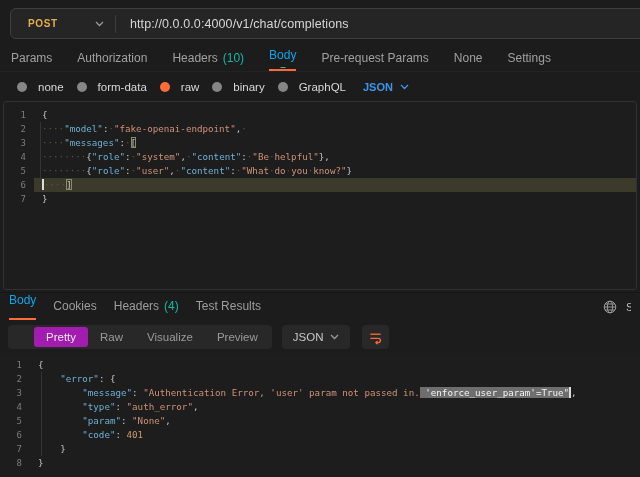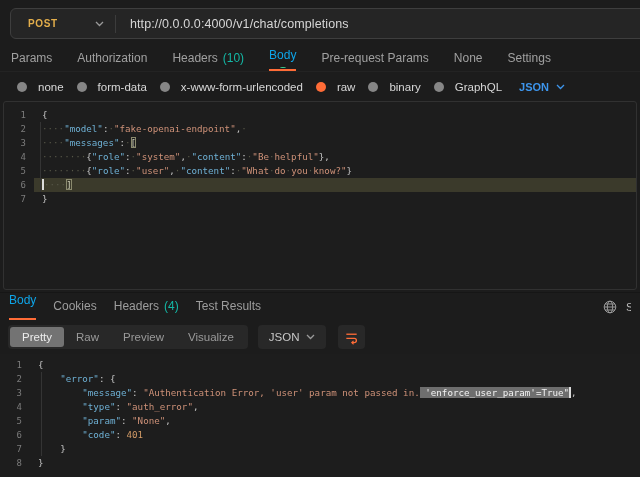--- a/index.html
+++ b/index.html
@@ -68,21 +68,21 @@
     display:flex; align-items:stretch; gap:17px; padding:0 9px; height:27px;
     font-size:12px; color:#9d9d9d; position:relative;
   }
   .resp-tabs .tab{padding-bottom:0;}
   .resp-right{margin-left:auto; display:flex; align-items:center; gap:9px;}
   .globe-btn{background:none;border:none;padding:0;cursor:pointer;display:flex;align-items:center;}
   .clip{width:5px; overflow:hidden; color:#bdbdbd; font-size:11px; flex:none;}
   .resp-toolbar{display:flex; align-items:center; height:24px; margin:5px 0 5px 8px;}
   .segmented{display:flex; align-items:center; background:#282828; border-radius:4px; height:24px; padding:0 2px;}
   .seg{padding:0 12px; height:20px; display:flex; align-items:center; border-radius:3px; font-size:11.5px; color:#9a9a9a; cursor:pointer;}
-  .seg.active{background:#737373; color:#ececec;}
+  .seg.active{background:#a21caf; color:#ececec;margin-left:24px;}
   .resp-toolbar .lang-select{background:#282828; border-radius:4px; height:24px; padding:0 11px; margin-left:10px;}
   .wrap-btn{
     margin-left:12px; width:27px; height:24px; background:#282828; border:none;
     border-radius:4px; display:flex; align-items:center; justify-content:center; cursor:pointer;
   }
 </style>
 </head>
 <body>
 
 <div class="app">
@@ -130,24 +130,20 @@
 
   <div class="modes-row">
     <span id="modes-list" style="display:flex;align-items:center;">
         <span class="mode">
           <span class="radio"></span>
           <span>none</span>
         </span>
         <span class="mode">
           <span class="radio"></span>
           <span>form-data</span>
-        </span>
-        <span class="mode">
-          <span class="radio"></span>
-          <span>x-www-form-urlencoded</span>
         </span>
         <span class="mode selected">
           <span class="radio"></span>
           <span>raw</span>
         </span>
         <span class="mode">
           <span class="radio"></span>
           <span>binary</span>
         </span>
         <span class="mode">
@@ -227,22 +223,22 @@
           </svg>
         </button>
         <span class="clip">S</span>
       </span>
     </div>
 
     <div class="resp-toolbar">
       <div class="segmented" id="resp-views">
           <div class="seg active">Pretty</div>
           <div class="seg">Raw</div>
+          <div class="seg">Visualize</div>
           <div class="seg">Preview</div>
-          <div class="seg">Visualize</div>
         </div>
       <span class="lang-select">
         <span>JSON</span>
         <span class="chev">
           <svg width="9" height="6" viewBox="0 0 9 6">
               <path d="M1 1l3.5 3.5L8 1" fill="none" stroke="#9a9a9a" stroke-width="1.3"></path>
             </svg>
         </span>
       </span>
       <button class="wrap-btn">

